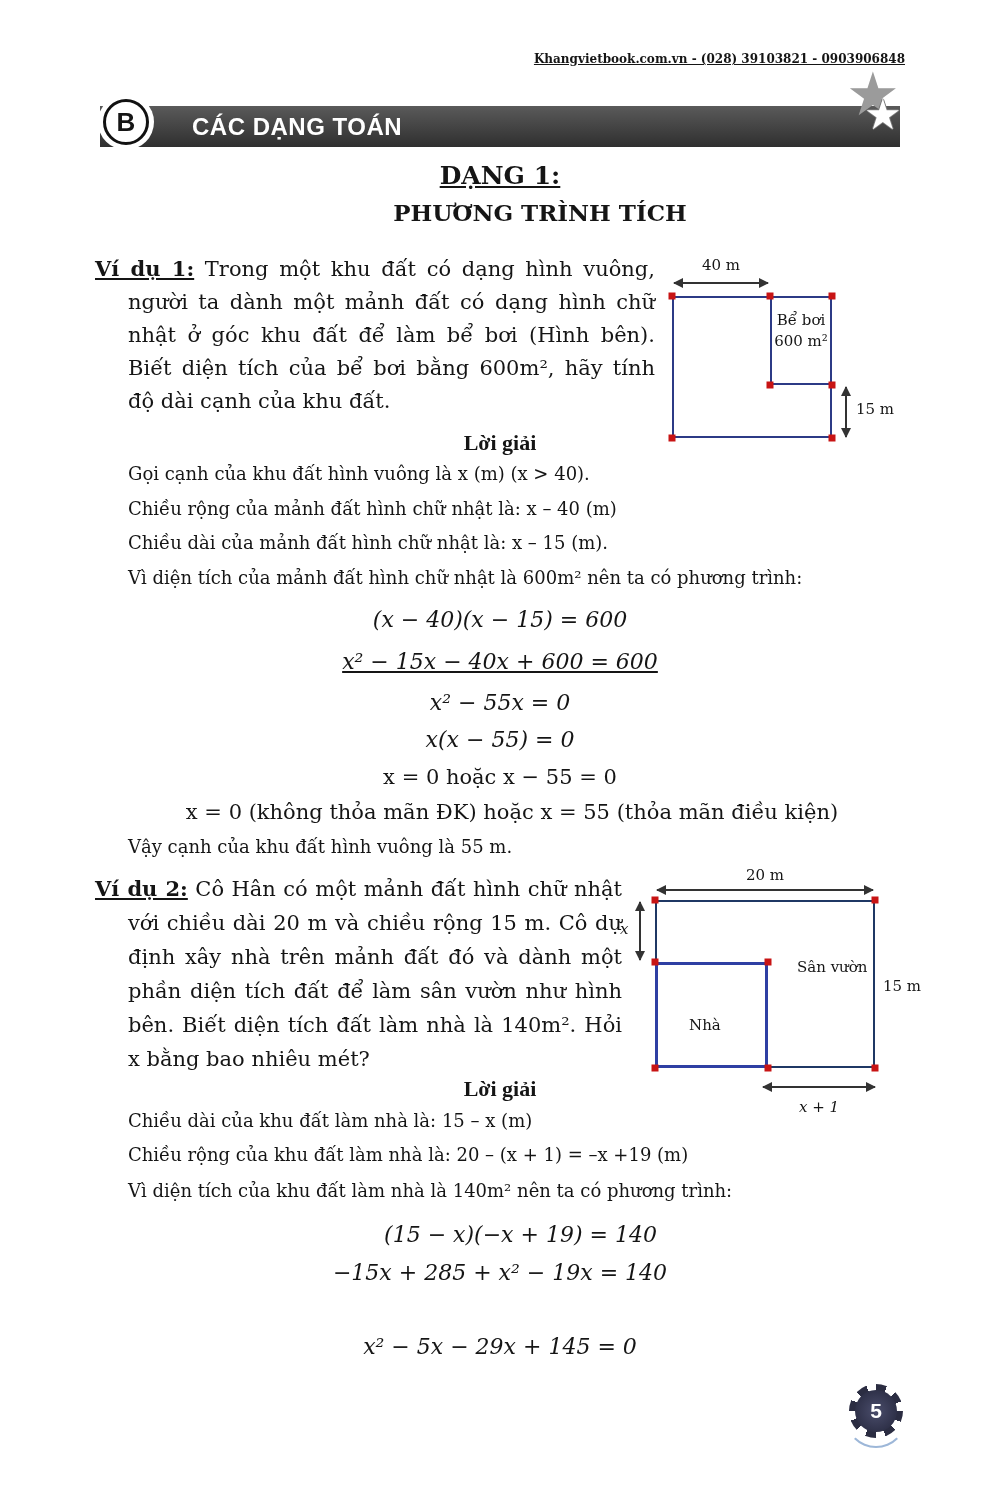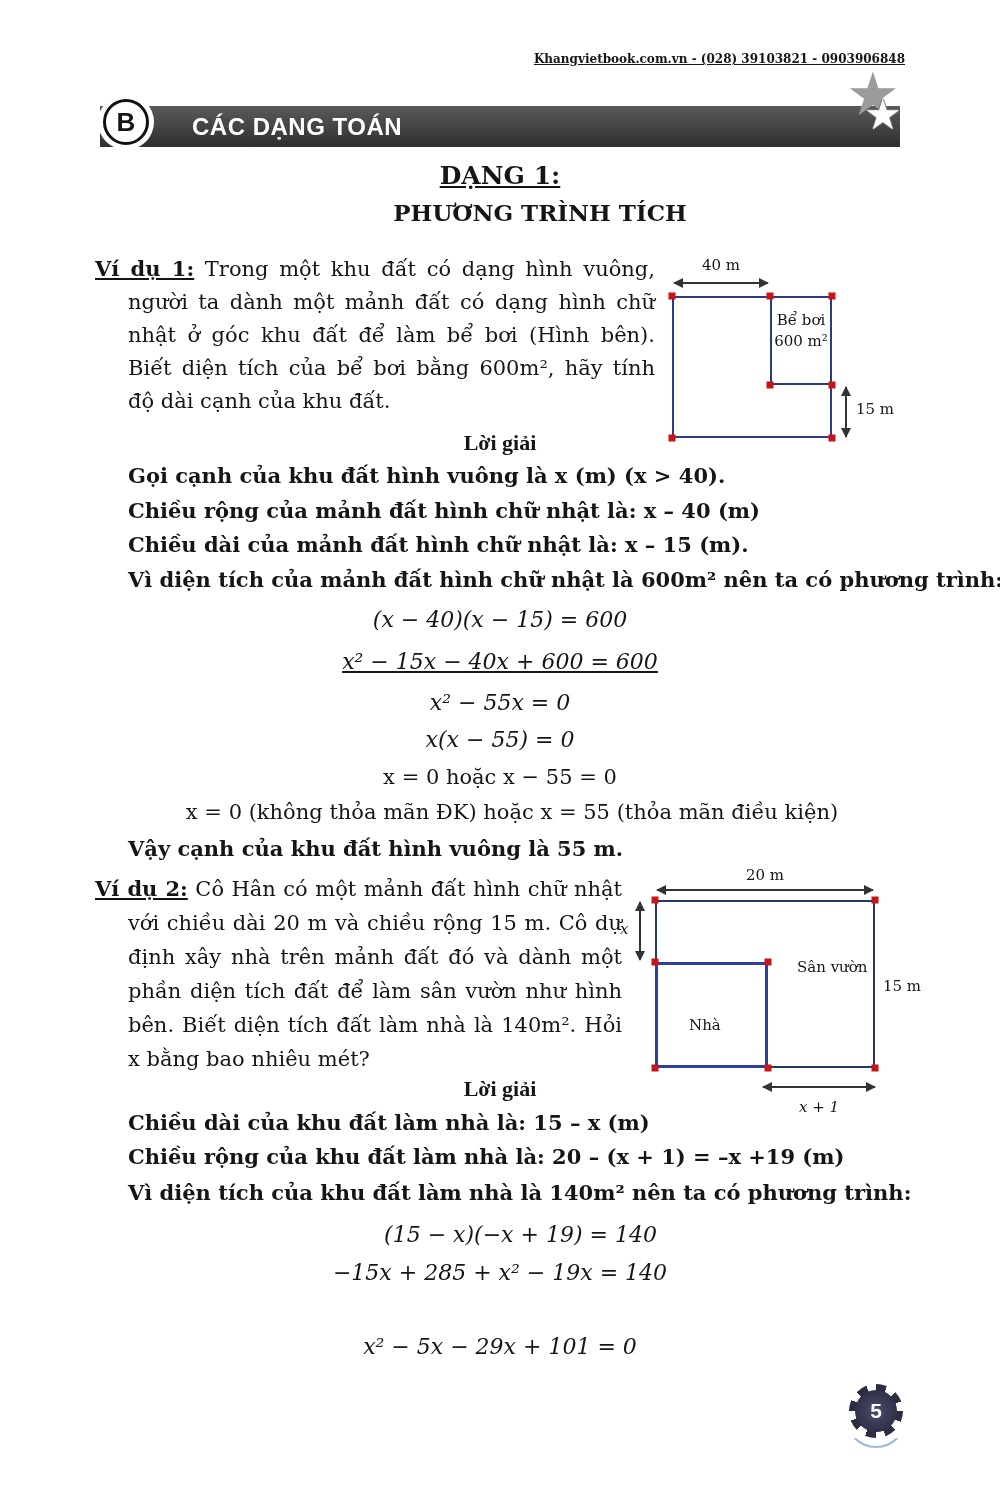--- a/index.html
+++ b/index.html
@@ -62,21 +62,21 @@
   }
   .ex1 { top:252px; width:560px; }
   .ex2 { top:872px; width:527px; line-height:34px; }
   .ex-label { font-weight:bold; text-decoration:underline; }
 
   .loi-giai {
     position:absolute; left:0; width:1000px; text-align:center;
     font-size:22px; font-weight:bold;font-family:Liberation Serif, serif;
   }
   .sol-line {
-    position:absolute; left:128px; font-size:21px; white-space:nowrap;font-weight:bold;
+    position:absolute; left:128px; font-size:18px; white-space:nowrap;
   }
   .eq {
     position:absolute; left:0; width:1000px; text-align:center;
     font-size:22px; font-style:italic; white-space:nowrap;
   }
   .center-line {
     position:absolute; left:0; width:1000px; text-align:center;
     font-size:21px; white-space:nowrap;
   }
 
@@ -218,19 +218,19 @@
     <div class="dlabel dlabel-math" style="left:763px; top:1098px; width:112px; text-align:center;">x + 1</div>
   </div>
 
   <div class="loi-giai" style="top:1076px;">Lời giải</div>
   <div class="sol-line" style="top:1110px;">Chiều dài của khu đất làm nhà là: 15 – x (m)</div>
   <div class="sol-line" style="top:1144px;">Chiều rộng của khu đất làm nhà là: 20 – (x + 1) = –x +19 (m)</div>
   <div class="sol-line" style="top:1180px;">Vì diện tích của khu đất làm nhà là 140m² nên ta có phương trình:</div>
 
   <div class="eq" style="top:1222px;padding-left:41px;">(15 − x)(−x + 19) = 140</div>
   <div class="eq" style="top:1260px;">−15x + 285 + x² − 19x = 140</div>
-  <div class="eq" style="top:1334px;">x² − 5x − 29x + 101 = 0</div>
+  <div class="eq" style="top:1334px;">x² − 5x − 29x + 145 = 0</div>
 
   <div class="gear-outer"></div>
   <div class="gear-inner">5</div>
   <div class="gear-arc"></div>
 
 </div>
 
 </body></html>

